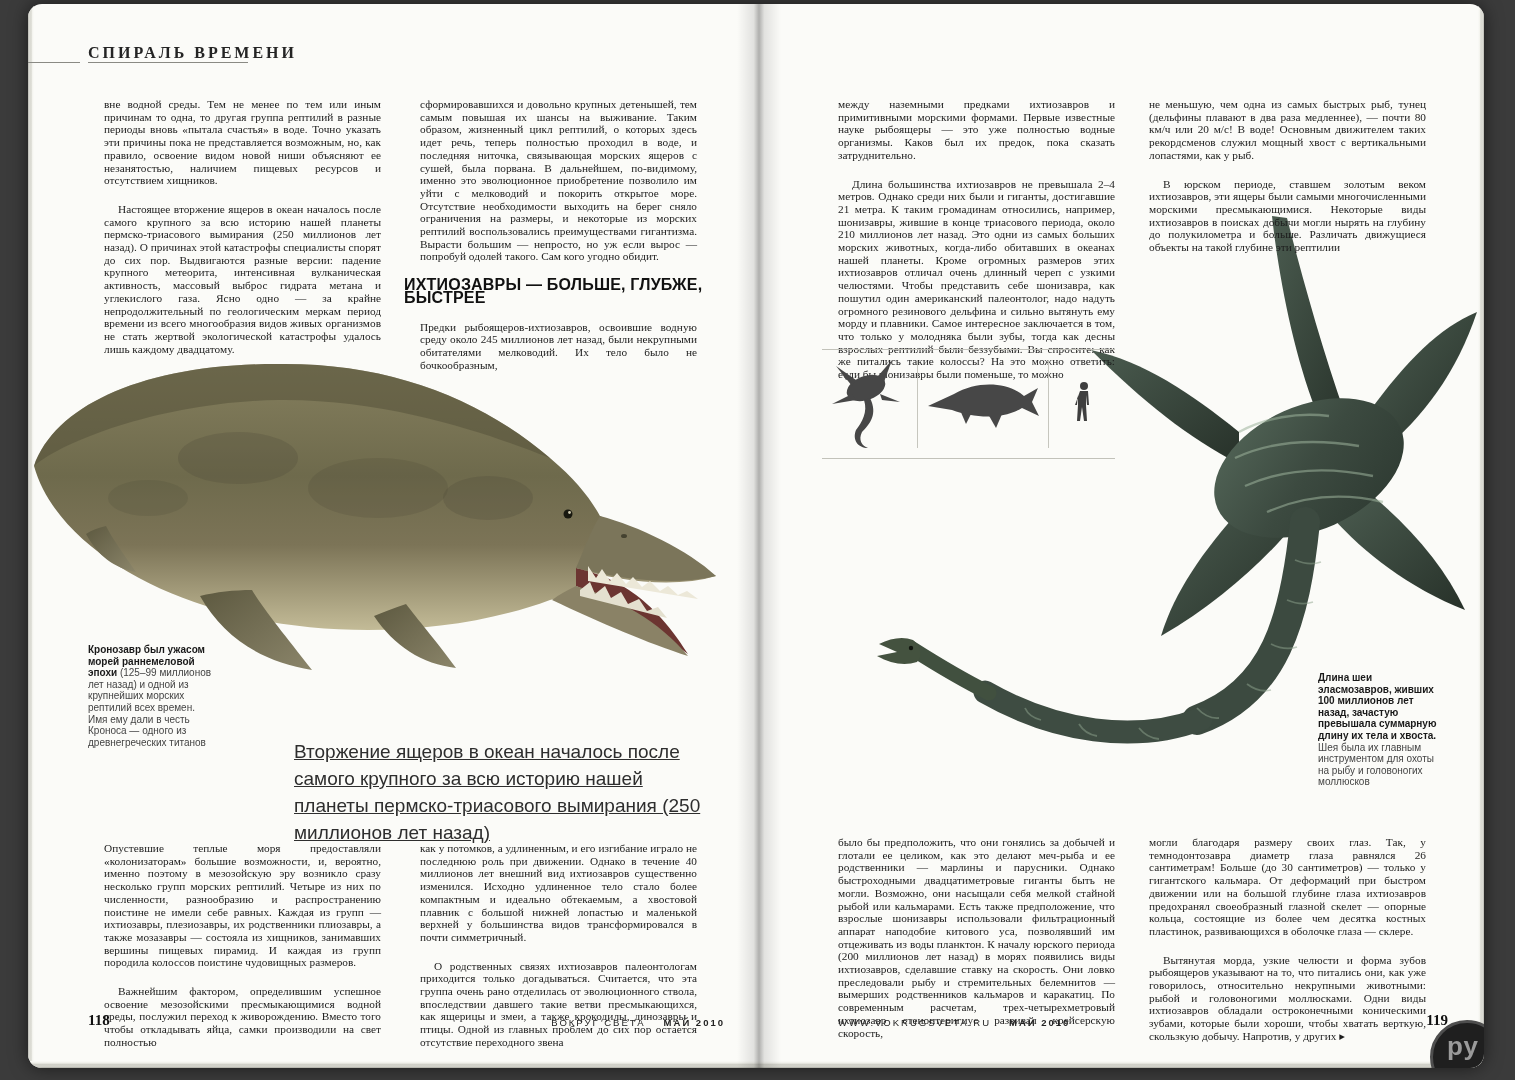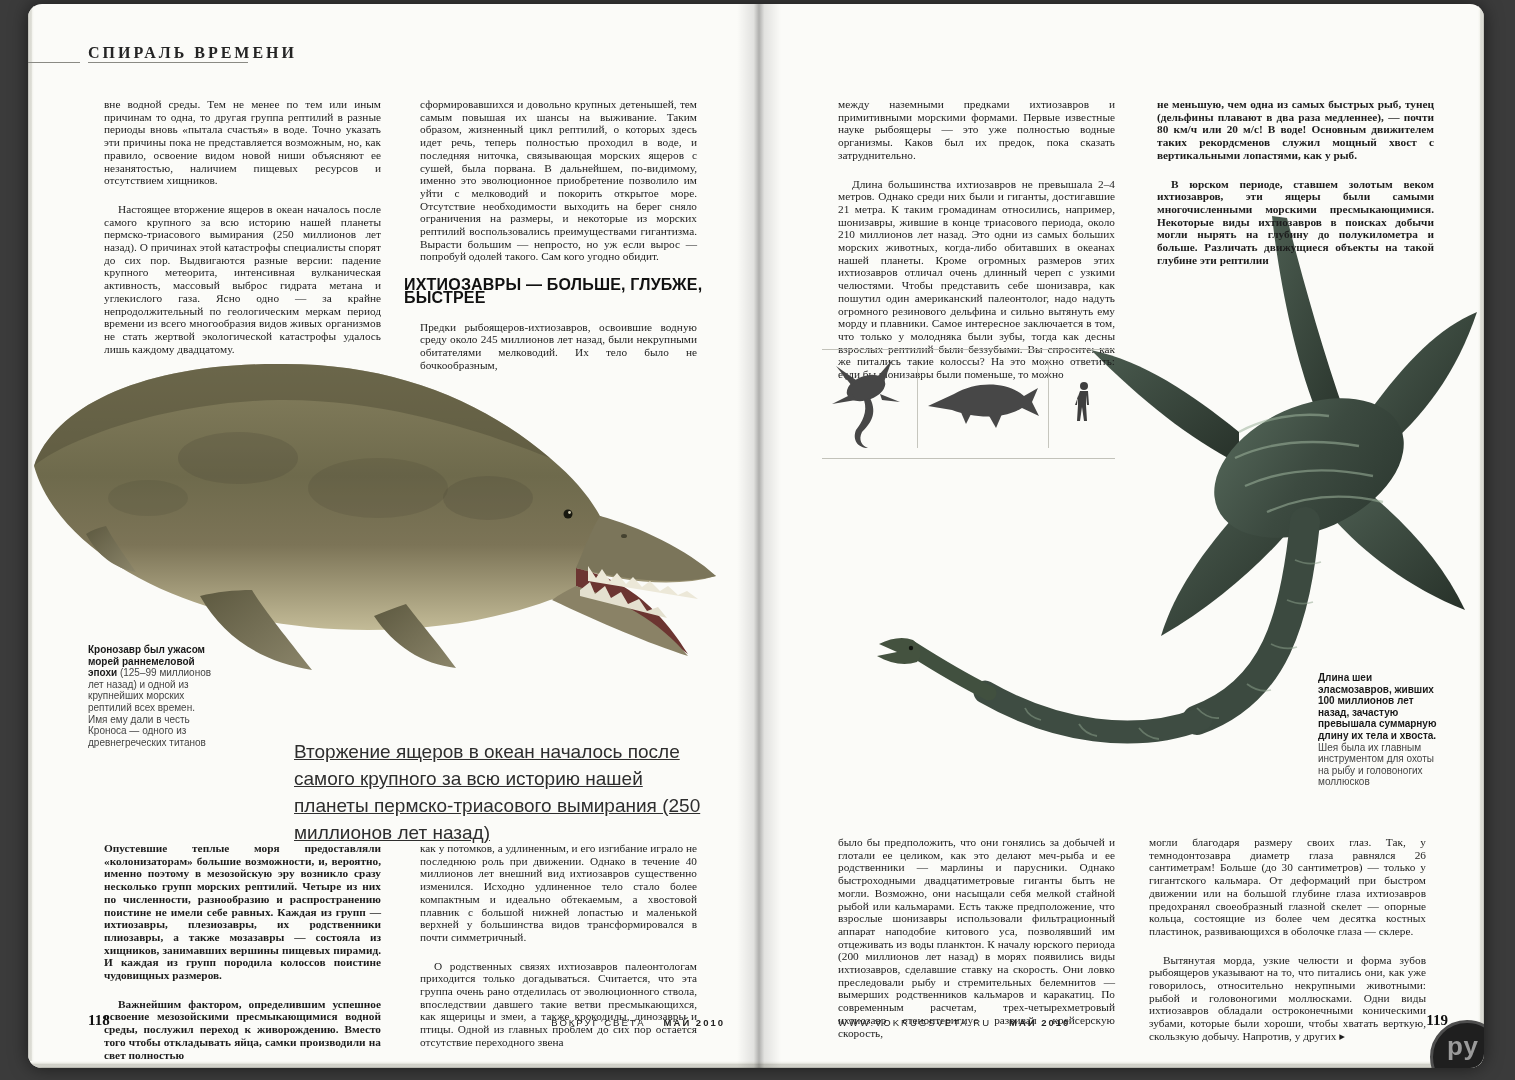--- a/index.html
+++ b/index.html
@@ -145,21 +145,21 @@
       <path fill="url(#kfin)" d="M346,278 C366,308 394,326 428,330 C406,300 390,282 378,266 C366,270 356,274 346,278 Z"></path>
       <path fill="url(#kfin)" d="M58,196 C70,218 86,230 108,234 C94,214 84,200 78,188 C70,190 64,192 58,196 Z"></path>
     </svg>
 
     <div class="caption" style="left:60px;top:640px;">
       <b>Кронозавр был ужасом морей раннемеловой эпохи</b><span> (125–99 миллионов лет назад) и одной из крупнейших морских рептилий всех времен. Имя ему дали в честь Кроноса — одного из древнегреческих титанов</span>
     </div>
 
     <div class="pullquote">Вторжение ящеров в океан началось после самого крупного за всю историю нашей планеты пермско-триасового вымирания (250 миллионов лет назад)</div>
 
-    <div class="col" style="left:60px;top:822px;font-weight:bold;">
+    <div class="col" style="left:60px;top:822px;">
       <p>Опустевшие теплые моря предоставляли «колонизаторам» большие возможности, и, вероятно, именно поэтому в мезозойскую эру возникло сразу несколько групп морских рептилий. Четыре из них по численности, разнообразию и распространению поистине не имели себе равных. Каждая из групп — ихтиозавры, плезиозавры, их родственники плиозавры, а также мозазавры — состояла из хищников, занимавших вершины пищевых пирамид. И каждая из групп породила колоссов поистине чудовищных размеров.</p>
       <p class="ind">Важнейшим фактором, определившим успешное освоение мезозойскими пресмыкающимися водной среды, послужил переход к живорождению. Вместо того чтобы откладывать яйца, самки производили на свет полностью</p>
     </div>
     <div class="col" style="left:376px;top:822px;">
       <p>как у потомков, а удлиненным, и его изгибание играло не последнюю роль при движении. Однако в течение 40 миллионов лет внешний вид ихтиозавров существенно изменился. Исходно удлиненное тело стало более компактным и идеально обтекаемым, а хвостовой плавник с большой нижней лопастью и маленькой верхней у большинства видов трансформировался в почти симметричный.</p>
       <p class="ind">О родственных связях ихтиозавров палеонтологам приходится только догадываться. Считается, что эта группа очень рано отделилась от эволюционного ствола, впоследствии давшего такие ветви пресмыкающихся, как ящерицы и змеи, а также крокодилы, динозавры и птицы. Одной из главных проблем до сих пор остается отсутствие переходного звена</p>
     </div>
 
     <div class="pagenum" style="left:60px;top:1008px;">118</div>
     <div class="footerline" style="right:44px;top:1013px;">
@@ -214,21 +214,21 @@
       </g>
 
       <path fill="#44523f" d="M46,440 C36,436 24,438 12,444 L30,452 L10,456 C24,464 38,466 50,462 C56,456 54,446 46,440 Z"></path>
       <circle cx="44" cy="448" r="2.2" fill="#11150f"></circle>
     </svg>
 
     <div class="col" style="left:65px;top:78px;">
       <p>между наземными предками ихтиозавров и примитивными морскими формами. Первые известные науке рыбоящеры — это уже полностью водные организмы. Каков был их предок, пока сказать затруднительно.</p>
       <p class="ind">Длина большинства ихтиозавров не превышала 2–4 метров. Однако среди них были и гиганты, достигавшие 21 метра. К таким громадинам относились, например, шонизавры, жившие в конце триасового периода, около 210 миллионов лет назад. Это одни из самых больших морских животных, когда-либо обитавших в океанах нашей планеты. Кроме огромных размеров этих ихтиозавров отличал очень длинный череп с узкими челюстями. Чтобы представить себе шонизавра, как пошутил один американский палеонтолог, надо надуть огромного резинового дельфина и сильно вытянуть ему морду и плавники. Самое интересное заключается в том, что только у молодняка были зубы, тогда как десны взрослых рептилий были беззубыми. Вы спросите: как же питались такие колоссы? На это можно ответить: если бы шонизавры были поменьше, то можно</p>
     </div>
-    <div class="col" style="left:384px;top:78px;font-weight:bold;">
+    <div class="col" style="left:376px;top:78px;">
       <p>не меньшую, чем одна из самых быстрых рыб, тунец (дельфины плавают в два раза медленнее), — почти 80 км/ч или 20 м/с! В воде! Основным движителем таких рекордсменов служил мощный хвост с вертикальными лопастями, как у рыб.</p>
       <p class="ind">В юрском периоде, ставшем золотым веком ихтиозавров, эти ящеры были самыми многочисленными морскими пресмыкающимися. Некоторые виды ихтиозавров в поисках добычи могли нырять на глубину до полукилометра и больше. Различать движущиеся объекты на такой глубине эти рептилии</p>
     </div>
 
     <div class="inset">
       <div class="div" style="left:95px;"></div>
       <div class="div" style="left:226px;"></div>
       <svg class="cell" style="left:4px;width:86px;" width="86" height="92" viewBox="0 0 86 92">
         <g fill="#474747">
           <ellipse cx="40" cy="30" rx="20" ry="12" transform="rotate(-20 40 30)"></ellipse>

